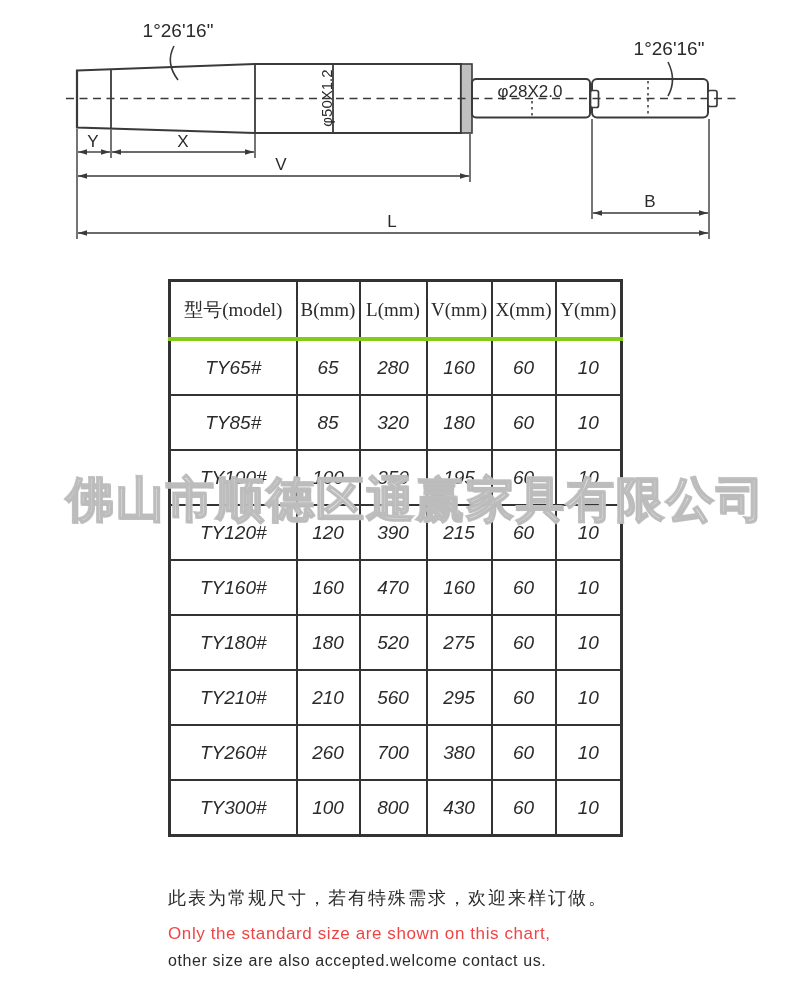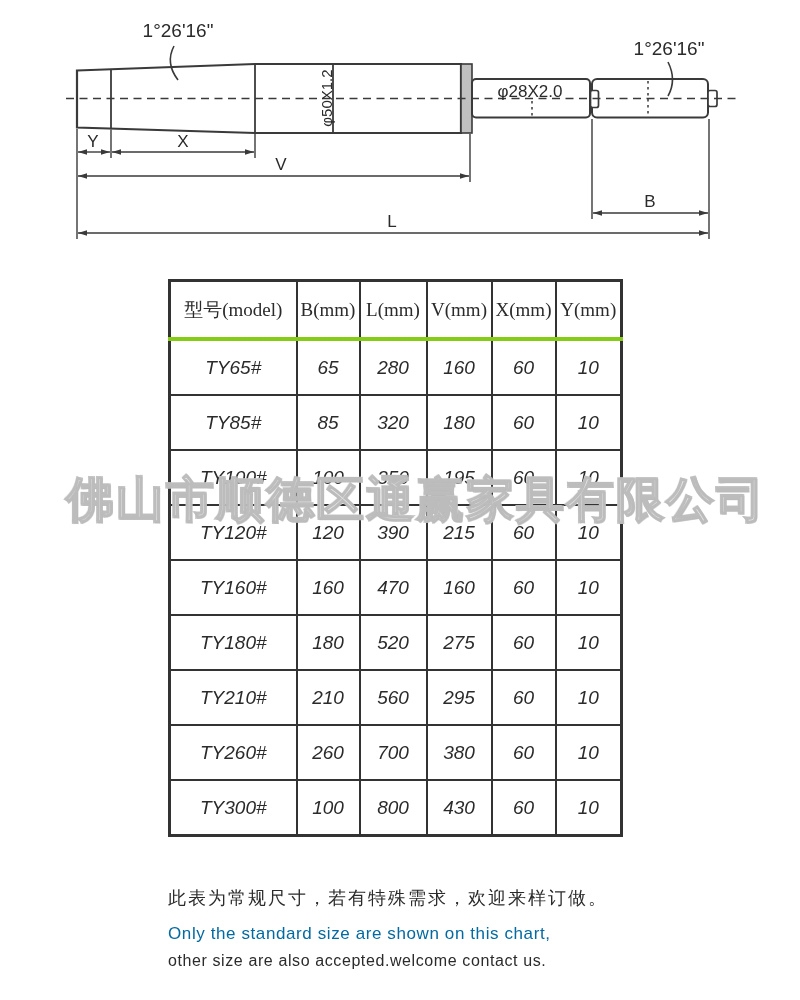--- a/index.html
+++ b/index.html
@@ -44,21 +44,21 @@
     z-index:5; pointer-events:none;padding-left:16px;
   }
 
   
   .note-cn {
     position:absolute; left:168px; top:886px;
     font-size:18px; letter-spacing:2px; color:#2b2b2b;
   }
   .note-en1 {
     position:absolute; left:168px; top:924px;
-    font-size:17px; letter-spacing:0.6px; color:#0369a1;
+    font-size:17px; letter-spacing:0.6px; color:#ef4444;
   }
   .note-en2 {
     position:absolute; left:168px; top:952px;
     font-size:16px; letter-spacing:0.6px; color:#2b2b2b;
   }
 </style>
 </head>
 <body>
 
 <div class="page">

